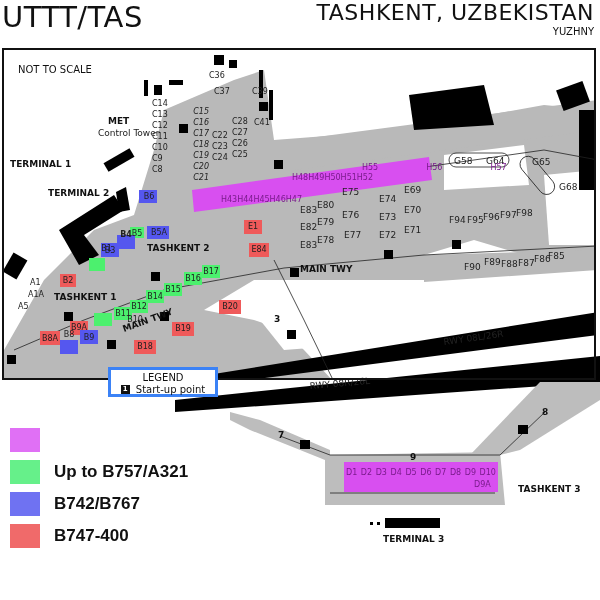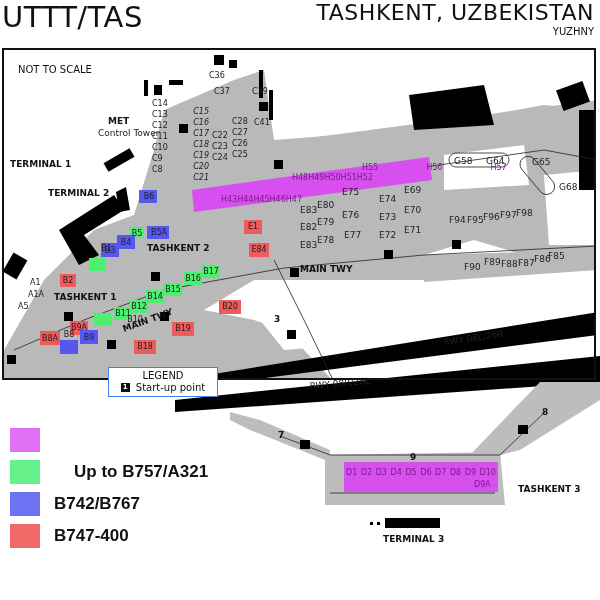--- a/index.html
+++ b/index.html
@@ -6,21 +6,21 @@
   body{width:600px;height:600px;position:relative;overflow:hidden;font-family:"DejaVu Sans",sans-serif;color:#111;}
   .hdr-left{position:absolute;left:2px;top:0px;font-size:29px;letter-spacing:0.5px;}
   .hdr-right{position:absolute;right:6px;top:0px;font-size:22px;letter-spacing:0.5px;}
   .hdr-sub{position:absolute;right:6px;top:26px;font-size:10px;}
   .frame{position:absolute;left:2px;top:48px;width:594px;height:332px;border:2px solid #111;box-sizing:border-box;overflow:hidden;}
   .nts{position:absolute;left:14px;top:14px;font-size:10px;}
   svg.map{position:absolute;left:0;top:0;}
   .lbl{font-family:"DejaVu Sans",sans-serif;font-size:9px;fill:#222;}
   .lblb{font-family:"DejaVu Sans",sans-serif;font-size:9px;font-weight:bold;fill:#111;}
   .gate{position:absolute;font-size:8px;line-height:9px;text-align:center;color:#222;}
-  .legend-box{position:absolute;left:108px;top:367px;width:110px;height:30px;border:1px solid #3b82f6;background:#fff;font-size:10px;text-align:center;box-sizing:border-box;}
+  .legend-box{position:absolute;left:108px;top:367px;width:110px;height:30px;border:3px solid #3b82f6;background:#fff;font-size:10px;text-align:center;box-sizing:border-box;}
   .legend-box .t{margin-top:2px;}
   .legend-box .r{display:flex;align-items:center;justify-content:center;gap:6px;margin-top:1px;}
   .sq{display:inline-block;width:9px;height:9px;background:#111;color:#fff;font-size:7px;line-height:9px;text-align:center;font-weight:bold;}
   .key{position:absolute;left:10px;display:flex;align-items:center;}
   .key .sw{width:30px;height:24px;margin-right:14px;}
   .key .tx{font-family:"Liberation Sans",sans-serif;font-weight:bold;font-size:17px;}
   .pad{position:absolute;font-size:8px;text-align:center;line-height:12px;}
 </style>
 </head>
 <body>
@@ -210,21 +210,21 @@
   </div>
   <div class="pad" style="left:358px;top:112px;width:65px;display:flex;justify-content:space-between;color:#7a1b8c;gap:48px;">
     <span>H55</span>
     <span>H56</span>
     <span>H57</span>
   </div>
 
   <div class="gate" style="left:136px;top:142px;width:18px;">B6</div>
   <div class="gate" style="left:144px;top:178px;width:22px;">B5A</div>
   <div class="gate" style="left:126px;top:179px;width:14px;">B5</div>
-  <div class="gate" style="left:113px;top:188px;width:18px;">B4</div>
+  <div class="gate" style="left:113px;top:180px;width:18px;font-weight:bold;">B4</div>
   <div class="gate" style="left:97px;top:196px;width:18px;">B3</div>
   <div class="gate" style="left:85px;top:194px;width:35px;">B1</div>
   <div class="gate" style="left:56px;top:226px;width:16px;">B2</div>
   <div class="gate" style="left:36px;top:284px;width:20px;">B8A</div>
   <div class="gate" style="left:56px;top:280px;width:18px;">B8</div>
   <div class="gate" style="left:66px;top:273px;width:18px;">B9A</div>
   <div class="gate" style="left:76px;top:283px;width:18px;">B9</div>
   <div class="gate" style="left:90px;top:265px;width:18px;padding-left:32px;">B10</div>
   <div class="gate" style="left:110px;top:259px;width:18px;">B11</div>
   <div class="gate" style="left:126px;top:252px;width:18px;">B12</div>
@@ -281,21 +281,21 @@
   <div class="t">LEGEND</div>
   <div class="r">
     <span class="sq">1</span>
     <span>Start-up point</span>
   </div>
 </div>
 
 <div class="key" style="top:428px;">
   <div class="sw" style="background:#e070f5"></div>
 </div>
-<div class="key" style="top:460px;gap:20px;">
+<div class="key" style="top:460px;">
   <div class="sw" style="background:#66f08a"></div>
   <div class="tx">Up to B757/A321</div>
 </div>
 <div class="key" style="top:492px;">
   <div class="sw" style="background:#6f72f2"></div>
   <div class="tx">B742/B767</div>
 </div>
 <div class="key" style="top:524px;">
   <div class="sw" style="background:#f06a6a"></div>
   <div class="tx">B747-400</div>

